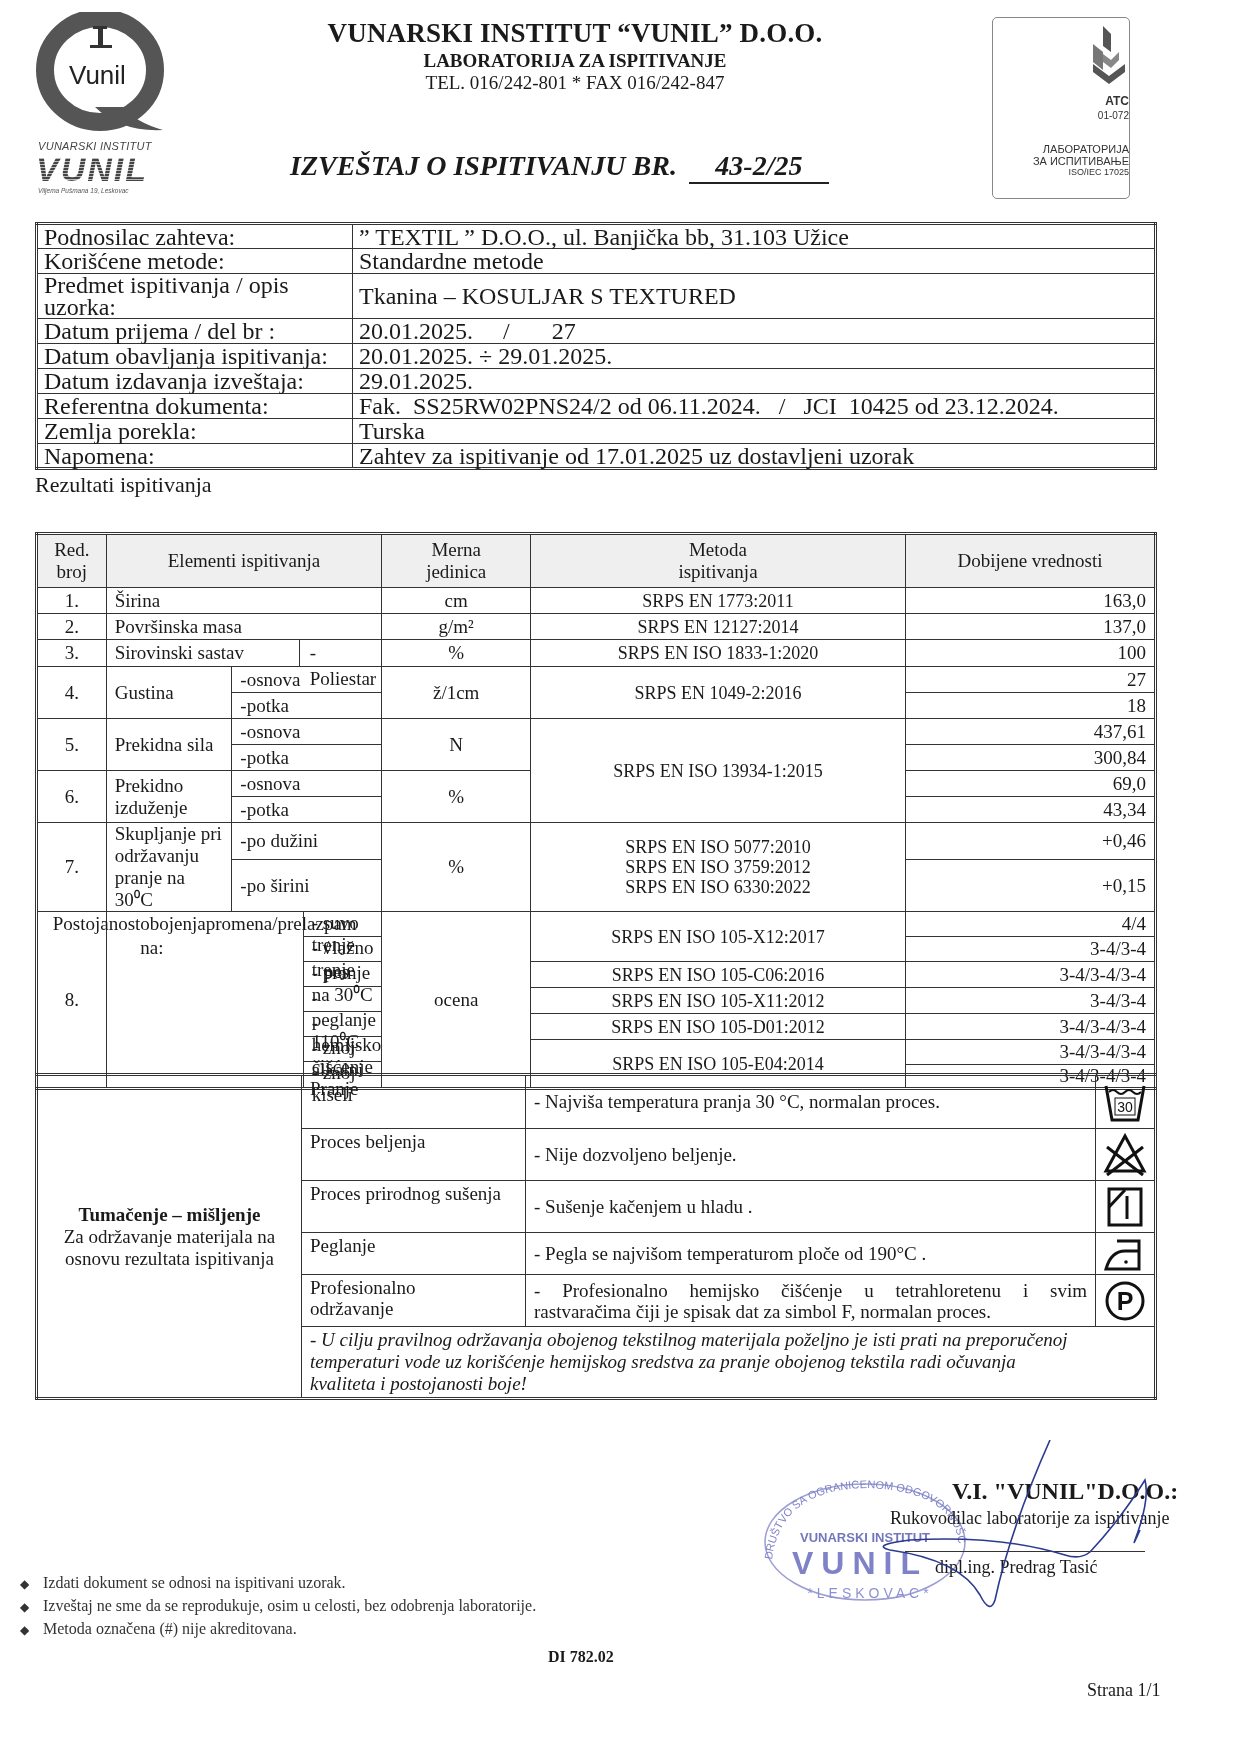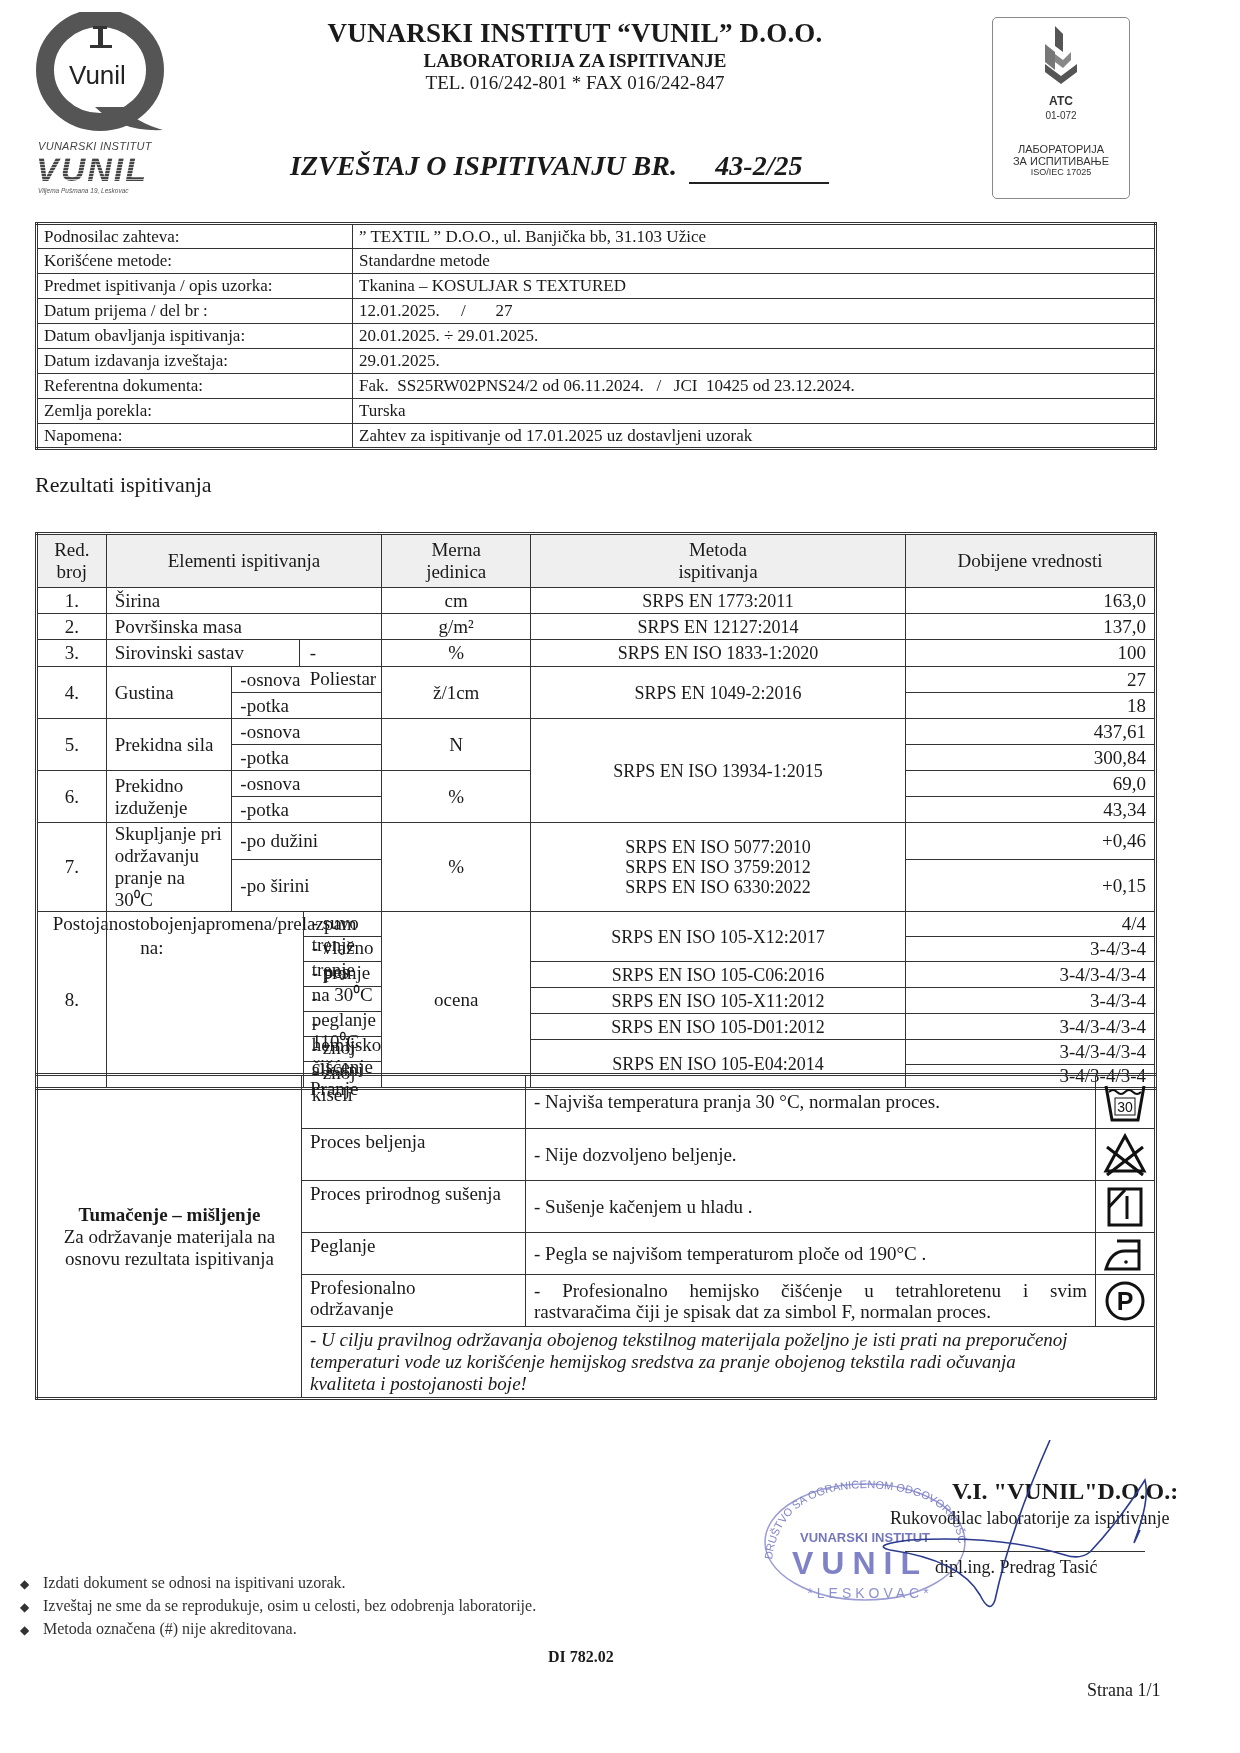--- a/index.html
+++ b/index.html
@@ -14,31 +14,31 @@
     background: repeating-linear-gradient(180deg, #444 0 2px, #bbb 2px 3px); -webkit-background-clip: text; background-clip: text; -webkit-text-fill-color: transparent; line-height: 32px; }
   .logo-caption2 { position: absolute; left: 8px; top: 175px; font-family: "Liberation Sans", sans-serif; font-style: italic; font-size: 6.5px; color: #555; }
 
   .hdr-center { position: absolute; left: 230px; top: 18px; width: 690px; text-align: center; }
   .hdr-title { font-size: 27px; font-weight: bold; letter-spacing: 0.2px; }
   .hdr-lab { font-size: 19px; font-weight: bold; margin-top: 1px; }
   .hdr-line { font-size: 19px; margin-top: 0px; }
   .report-line { position: absolute; left: 290px; top: 150px; font-size: 28px; font-weight: bold; font-style: italic; }
   .report-no { display: inline-block; width: 140px; border-bottom: 2px solid #222; text-align: center; margin-left: 12px; }
 
-  .atc-badge { position: absolute; left: 992px; top: 17px; width: 138px; height: 182px; border: 1px solid #888; border-radius: 5px; text-align: center; font-family: "Liberation Sans", sans-serif; }
+  .atc-badge { position: absolute; left: 992px; top: 17px; width: 138px; height: 182px; border: 1px solid #888; border-radius: 5px; text-align: right; font-family: "Liberation Sans", sans-serif; }
   .atc-mark { margin: 8px auto 0; width: 40px; height: 60px; }
   .atc-code { font-size: 12px; font-weight: bold; color: #333; margin-top: 4px; }
   .atc-num { font-size: 10px; color: #333; margin-top: 2px; }
   .atc-lab { font-size: 11px; color: #333; margin-top: 22px; line-height: 12px; }
   .atc-iso { font-size: 9px; color: #333; }
 
   
   table { border-collapse: collapse; }
   .info-table { position: absolute; left: 35px; top: 222px; width: 1122px; border: 3px double #333; }
-  .info-table td { border: 1px solid #333; font-size: 17px; height: 25px; padding: 0 6px; line-height: 22px; margin-left: 7px; }
+  .info-table td { border: 1px solid #333; font-size: 24px; height: 25px; padding: 0 6px; line-height: 22px; margin-left: 7px; }
   .info-table td.lbl { width: 316px; }
 
   .results-heading { position: absolute; left: 35px; top: 472px; font-size: 22px; }
 
   
   .res-table { position: absolute; left: 35px; top: 532px; width: 1122px; border: 3px double #333; }
   .res-table td, .res-table th { border: 1px solid #333; font-size: 19px; font-weight: normal; line-height: 22px; padding: 0 8px; }
   .res-table thead th { background: #efefef; text-align: center; height: 54px; }
   .res-table tbody td { height: 26px; }
   .res-table td.num { width: 70px; text-align: center; padding: 0; }
@@ -123,21 +123,21 @@
     <tr>
         <td class="lbl">Korišćene metode:</td>
         <td>Standardne metode</td>
       </tr>
     <tr>
         <td class="lbl">Predmet ispitivanja / opis uzorka:</td>
         <td>Tkanina – KOSULJAR S TEXTURED</td>
       </tr>
     <tr>
         <td class="lbl">Datum prijema / del br :</td>
-        <td style="white-space:pre">12.01.2025.     /       27</td>
+        <td style="white-space:pre">20.01.2025.     /       27</td>
       </tr>
     <tr>
         <td class="lbl">Datum obavljanja ispitivanja:</td>
         <td>20.01.2025. ÷ 29.01.2025.</td>
       </tr>
     <tr>
         <td class="lbl">Datum izdavanja izveštaja:</td>
         <td>29.01.2025.</td>
       </tr>
     <tr>

